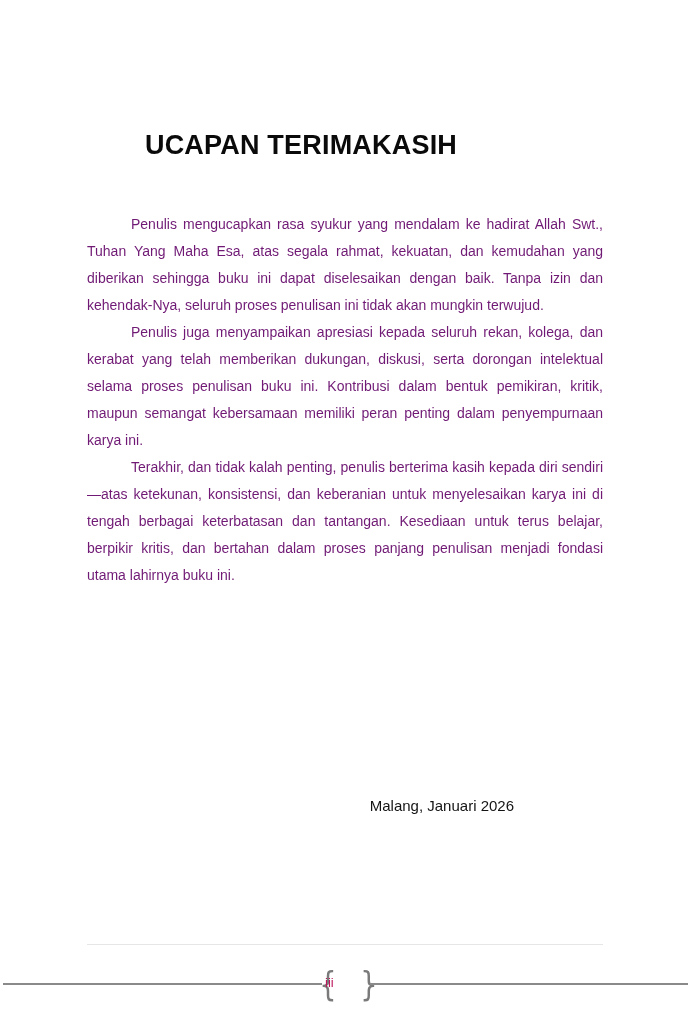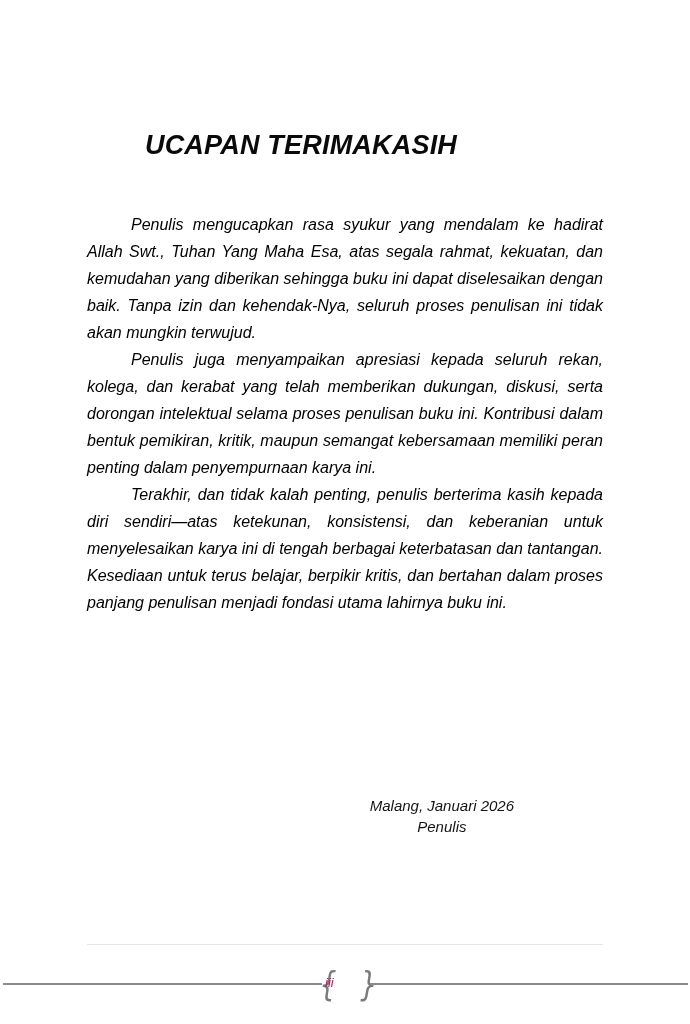--- a/index.html
+++ b/index.html
@@ -12,41 +12,40 @@
     body {
       position: relative;
       font-family: "Liberation Sans", sans-serif;
       color: #111111;
     }
     .page {
       position: absolute;
       left: 0; top: 0;
       width: 602px; height: 1024px;
       background: #ffffff;
-      font-style: italic;
     }
     .title {
       position: absolute;
       left: 0; right: 0;
       top: 130px;
       text-align: center;
       font-family: "Liberation Sans", sans-serif;
       font-weight: bold;
       font-size: 27px;
       letter-spacing: 0.2px;
       color: #0a0a0a;
     }
     .body-text {
       position: absolute;
       left: 87px;
       top: 211px;
       width: 516px;
-      font-size: 16px;
+      font-size: 14px;
       line-height: 27px;
-      color: #000000;
+      color: #701a75;
     }
     .body-text p {
       text-align: justify;
       text-indent: 44px;
       margin: 0;
     }
     .signature {
       position: absolute;
       right: 88px;
       top: 795px;
@@ -103,21 +102,20 @@
   <h1 class="title">UCAPAN TERIMAKASIH</h1>
 
   <div class="body-text">
     <p>Penulis mengucapkan rasa syukur yang mendalam ke hadirat Allah Swt., Tuhan Yang Maha Esa, atas segala rahmat, kekuatan, dan kemudahan yang diberikan sehingga buku ini dapat diselesaikan dengan baik. Tanpa izin dan kehendak-Nya, seluruh proses penulisan ini tidak akan mungkin terwujud.</p>
     <p>Penulis juga menyampaikan apresiasi kepada seluruh rekan, kolega, dan kerabat yang telah memberikan dukungan, diskusi, serta dorongan intelektual selama proses penulisan buku ini. Kontribusi dalam bentuk pemikiran, kritik, maupun semangat kebersamaan memiliki peran penting dalam penyempurnaan karya ini.</p>
     <p>Terakhir, dan tidak kalah penting, penulis berterima kasih kepada diri sendiri—atas ketekunan, konsistensi, dan keberanian untuk menyelesaikan karya ini di tengah berbagai keterbatasan dan tantangan. Kesediaan untuk terus belajar, berpikir kritis, dan bertahan dalam proses panjang penulisan menjadi fondasi utama lahirnya buku ini.</p>
   </div>
 
   <div class="signature">
     <div>Malang, Januari 2026</div>
-    <div>Penulis</div>
   </div>
 
   <div class="footer-rule-top"></div>
 
   <div class="footer-line left"></div>
   <span class="brace open">{</span>
   <span class="page-number">iii</span>
   <span class="brace close">}</span>
   <div class="footer-line right"></div>
 

